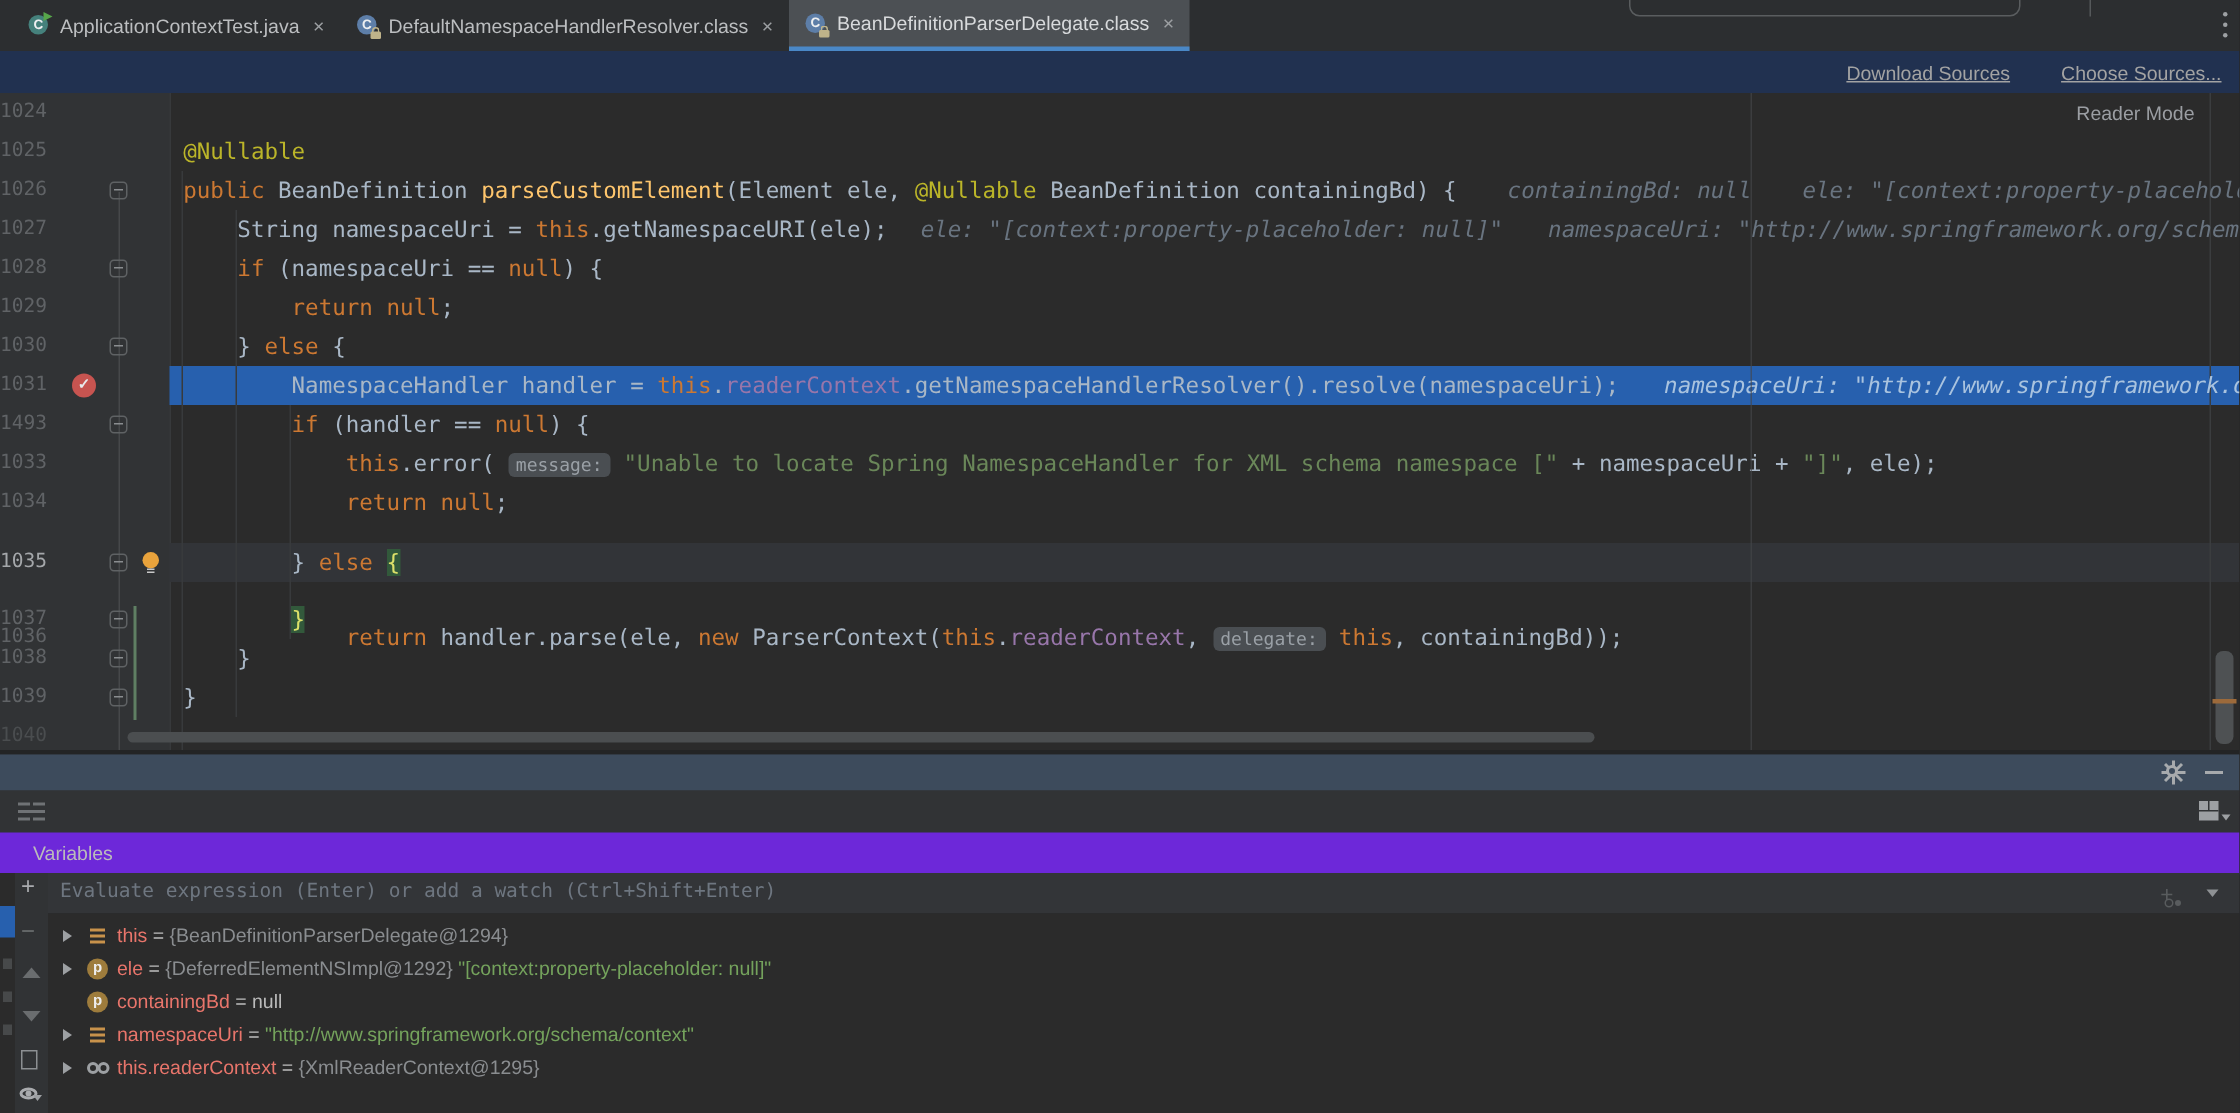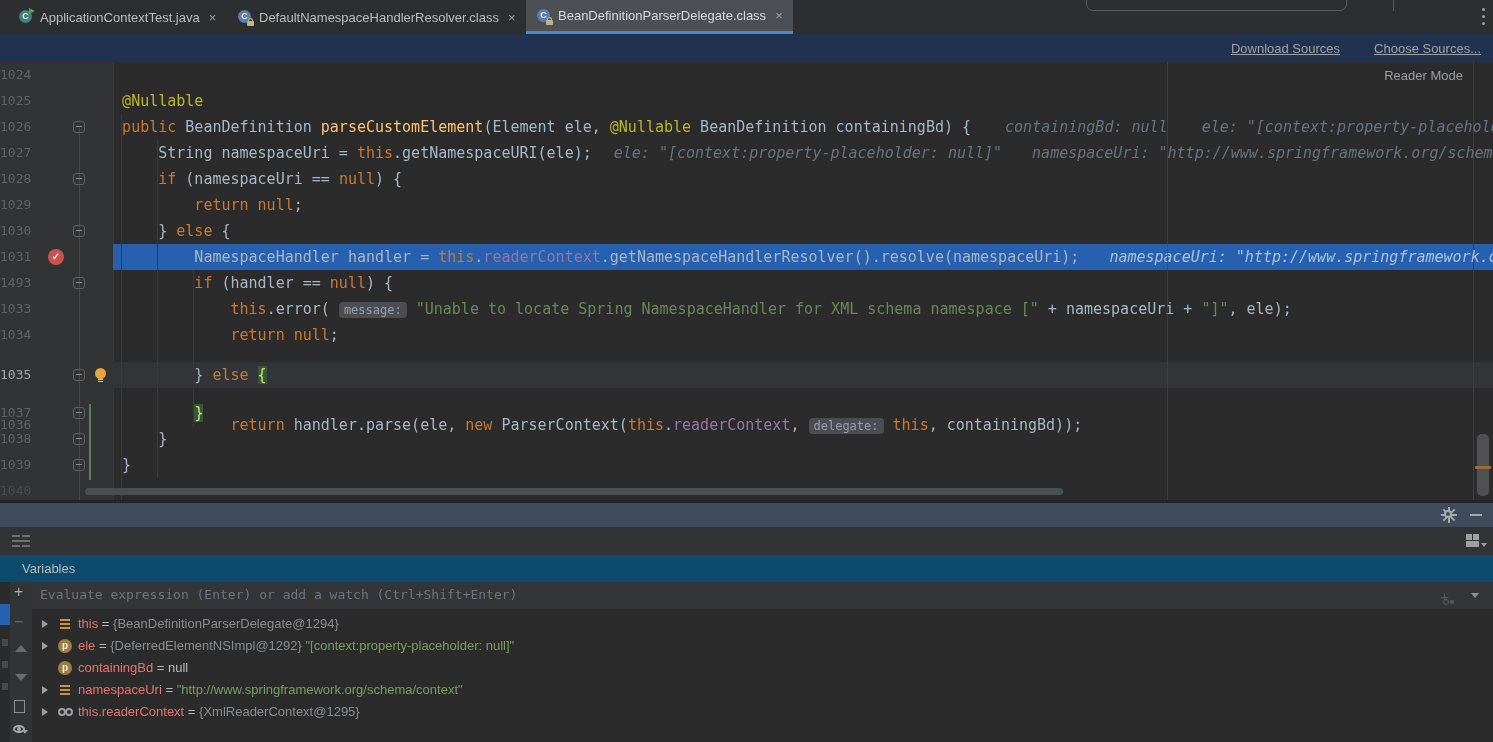--- a/index.html
+++ b/index.html
@@ -78,21 +78,21 @@
   .gear i:nth-child(2){transform:rotate(45deg);} .gear i:nth-child(3){transform:rotate(90deg);} .gear i:nth-child(4){transform:rotate(135deg);}
   .gear .hub{position:absolute;left:3px;top:3px;width:8px;height:8px;border-radius:50%;background:#3D4B5C;border:2px solid #A7AAAD;box-sizing:border-box;}
   #hide-btn{position:absolute;right:11px;top:11px;width:12px;height:2px;background:#A7AAAD;}
   #dbg-toolrow{position:absolute;left:0;top:24px;width:100%;height:28px;background:#313335;}
   #frames-ico{position:absolute;left:12px;top:8px;width:18px;height:12px;}
   #frames-ico i{position:absolute;height:2px;background:#6F7275;}
   #layout-ico{position:absolute;right:14px;top:7px;width:13px;height:13px;background:#9DA0A3;}
   #layout-ico i{position:absolute;background:#313335;}
   #layout-caret{position:absolute;right:6px;top:16px;width:0;height:0;border-top:4px solid #9DA0A3;
     border-left:3px solid transparent;border-right:3px solid transparent;}
-  #var-tabrow{position:absolute;left:0;top:52px;width:100%;height:27px;background:#0c4a6e;border-bottom:1px solid #262626;}
+  #var-tabrow{position:absolute;left:0;top:52px;width:100%;height:27px;background:#6d28d9;border-bottom:1px solid #262626;}
   #var-tabrow .lbl{position:absolute;left:22px;top:6px;font-size:13px;color:#BBBBBB;}
   #frames-sliver{position:absolute;left:0;top:79px;width:10px;height:163px;background:#2B2B2B;}
   #frames-sliver .sel{position:absolute;left:0;top:22px;width:10px;height:21px;background:#2760AE;}
   #frames-sliver .frag{position:absolute;left:2px;width:6px;height:7px;background:#5A5D5F;opacity:.6;}
   #ltool{position:absolute;left:10px;top:79px;width:22px;height:163px;background:#313335;border-right:1px solid #242424;}
   .ti{position:absolute;left:4px;color:#A9ABAE;font-size:16px;line-height:14px;}
   .tri{position:absolute;left:5px;width:0;height:0;border-left:6px solid transparent;border-right:6px solid transparent;}
   .tri.up{border-bottom:7px solid #6A6D6F;}
   .tri.dn{border-top:7px solid #6A6D6F;}
   .copy-ico{position:absolute;left:4px;width:9px;height:11px;border:1px solid #8C8F92;background:#313335;}

